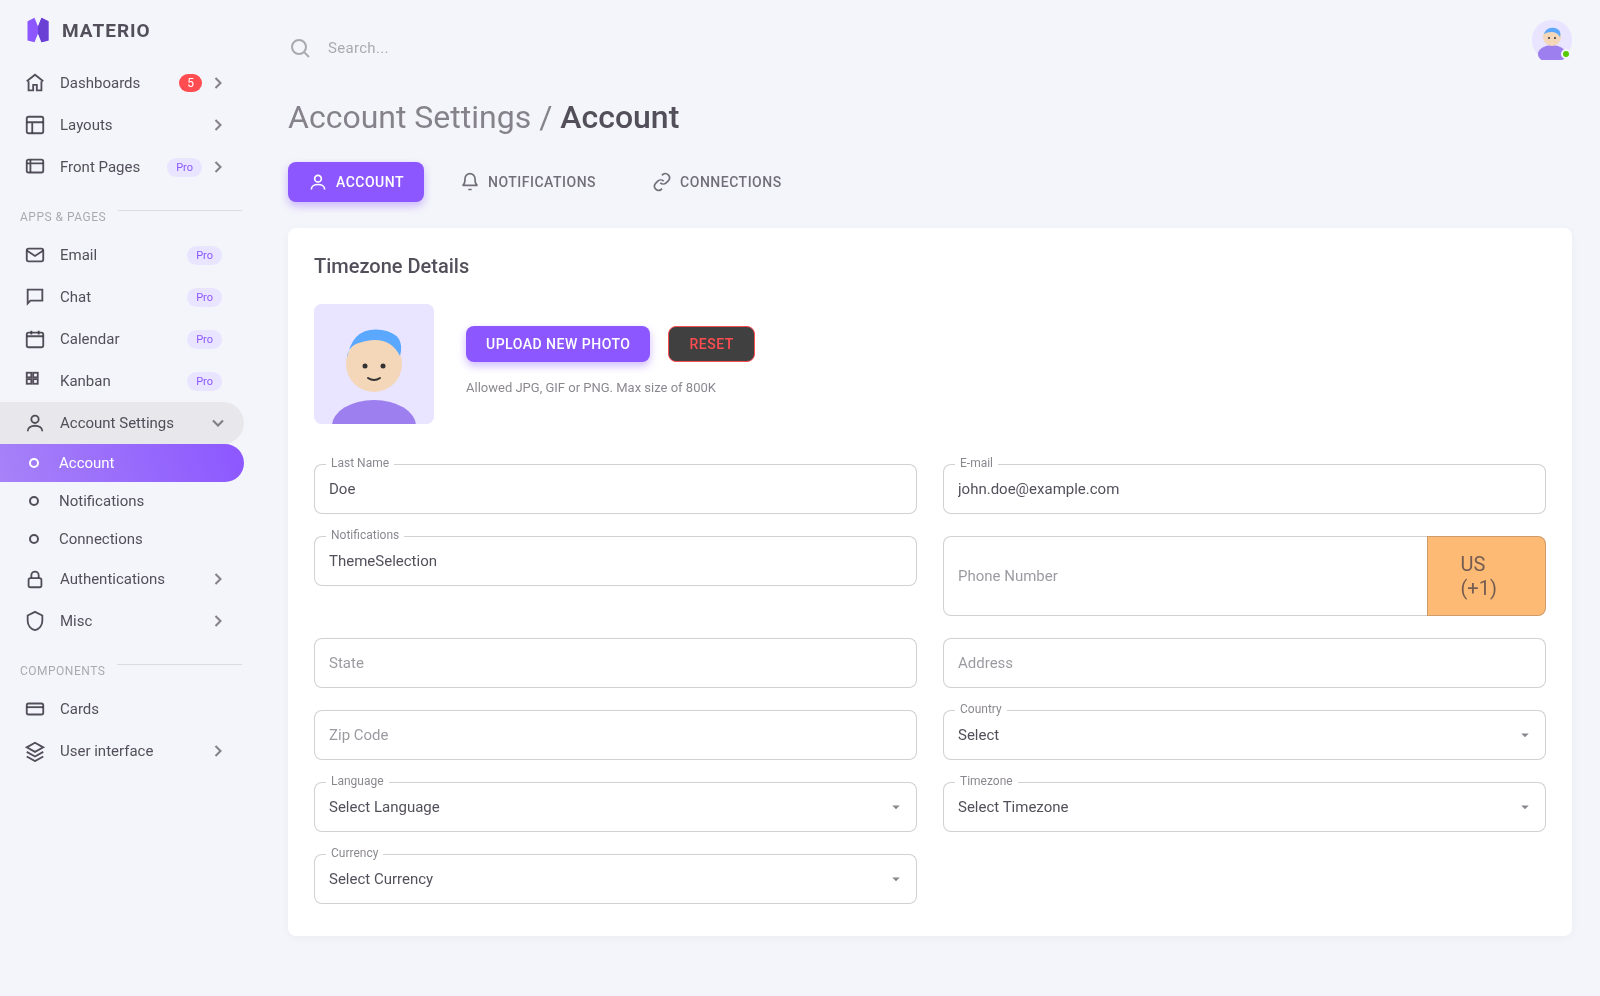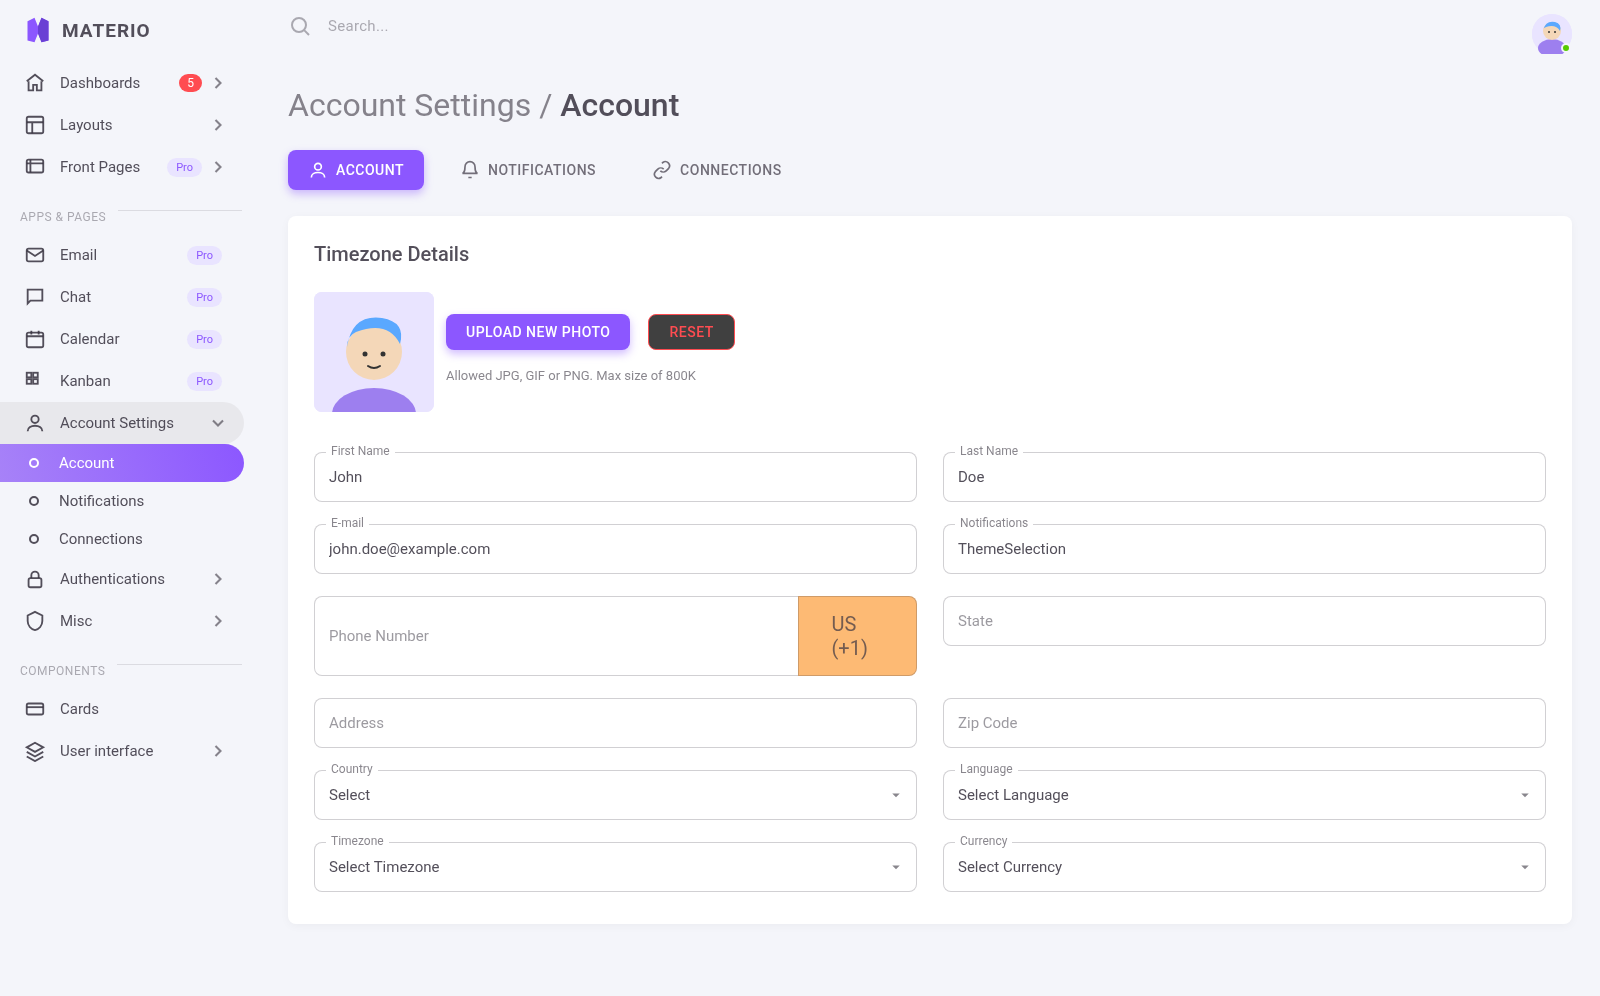--- a/index.html
+++ b/index.html
@@ -16,37 +16,37 @@
 .nav-item .nav-label{font-size:15px;flex:1}
 .nav-item .chevron{width:20px;height:20px;color:#3a354199}
 .nav-item .badge-count{background:#ff4c51;color:#fff;font-size:12px;border-radius:20px;padding:2px 8px;margin-right:6px}
 .nav-item .badge-pro{background:#e9e4ff;color:#8c57ff;font-size:11px;border-radius:12px;padding:3px 9px;font-weight:400;margin-right:6px}
 .nav-item.sub{padding-left:24px}
 .nav-item.sub .bullet{width:10px;height:10px;border:2px solid currentColor;border-radius:50%;margin-right:20px;margin-left:5px;flex-shrink:0}
 .nav-divider{display:flex;align-items:flex-start;margin:22px 18px 10px 20px}
 .nav-divider-text{font-size:12px;color:#3a354166;letter-spacing:0.5px;white-space:nowrap}
 .nav-divider-line{flex:1;height:1px;background:#3a354122;margin-left:12px}
 .main{flex:1;display:flex;flex-direction:column;overflow:hidden}
-.topbar{display:flex;align-items:flex-start;padding:14px 28px}
+.topbar{display:flex;align-items:flex-end;padding:20px 28px}
 .search-wrap{display:flex;align-items:center;flex:1;color:#3a354166}
 .search-icon{width:24px;height:24px;margin-right:16px}
 .search-input{border:none;background:transparent;font-size:15px;outline:none;width:300px;letter-spacing:0.3px}
 .search-input::placeholder{color:#3a354166}
 .avatar{width:40px;height:40px;border-radius:50%;background:#e9e4ff;position:relative;display:flex;align-items:center;justify-content:center}
 .avatar .dot{width:10px;height:10px;background:#56ca00;border-radius:50%;position:absolute;bottom:1px;right:1px;border:2px solid #f4f5fa}
 .content{padding:8px 28px 0 28px;overflow-y:auto;flex:1}
 .breadcrumb{font-size:32px;color:#3a354199;margin-bottom:26px;margin-top:10px}
 .breadcrumb .crumb-active{color:#3a3541de;font-weight:500}
 .tabs{display:flex;gap:16px;margin-bottom:26px}
 .tab{display:flex;align-items:center;gap:8px;padding:10px 20px;border-radius:8px;font-size:14px;font-weight:500;letter-spacing:0.5px;cursor:pointer;color:#3a3541b3}
 .tab.active{background:#8c57ff;color:#fff;box-shadow:0 4px 8px rgba(140,87,255,0.4)}
 .tab-icon{width:20px;height:20px}
 .card{background:#fff;border-radius:8px;padding:26px 26px 32px 26px;box-shadow:0 2px 10px rgba(0,0,0,0.04)}
 .card-title{font-size:20px;font-weight:500;color:#3a3541de;margin-bottom:26px}
-.photo-row{display:flex;gap:12px;align-items:flex-start;margin-bottom:40px}
+.photo-row{display:flex;gap:32px;align-items:flex-start;margin-bottom:40px}
 .photo{width:120px;height:120px;border-radius:8px;background:#e9e4ff;display:flex;align-items:flex-end;justify-content:center;overflow:hidden}
 .photo-actions{display:flex;flex-direction:column;gap:18px;padding-top:22px}
 .photo-buttons{display:flex;gap:18px}
 .btn-primary{background:#8c57ff;color:#fff;border:none;padding:10px 20px;border-radius:8px;font-size:14px;font-weight:500;letter-spacing:0.5px;cursor:pointer;box-shadow:0 4px 8px rgba(140,87,255,0.4)}
 .btn-outline-error{background:#404040;color:#ff4c51;border:1px solid #ff4c51;padding:9px 20px;border-radius:8px;font-size:14px;font-weight:500;letter-spacing:0.5px;cursor:pointer}
 .photo-hint{font-size:13px;color:#3a354199}
 .form-grid{display:grid;grid-template-columns:1fr 1fr;gap:22px 26px}
 .field{position:relative}
 .field-label{position:absolute;top:-8px;left:12px;background:#fff;padding:0 5px;font-size:12px;color:#3a354199;z-index:1}
 .field-input{width:100%;border:1px solid #3a35413b;border-radius:8px;padding:15px 14px;font-size:15px;color:#3a3541de;outline:none;background:#fff}
@@ -323,24 +323,20 @@
             <div class="photo-buttons">
               <button class="btn-primary">UPLOAD NEW PHOTO</button>
               <button class="btn-outline-error">RESET</button>
             </div>
             <div class="photo-hint">Allowed JPG, GIF or PNG. Max size of 800K</div>
           </div>
         </div>
 
         <div class="form-grid">
           <div class="field">
-            <span class="field-label">First Name</span>
-            <input class="field-input" value="John" style="">
-          </div>
-          <div class="field">
             <span class="field-label">Last Name</span>
             <input class="field-input" value="Doe" style="">
           </div>
           <div class="field">
             <span class="field-label">E-mail</span>
             <input class="field-input" value="john.doe@example.com" style="">
           </div>
           <div class="field">
             <span class="field-label">Notifications</span>
             <input class="field-input" value="ThemeSelection" style="">

